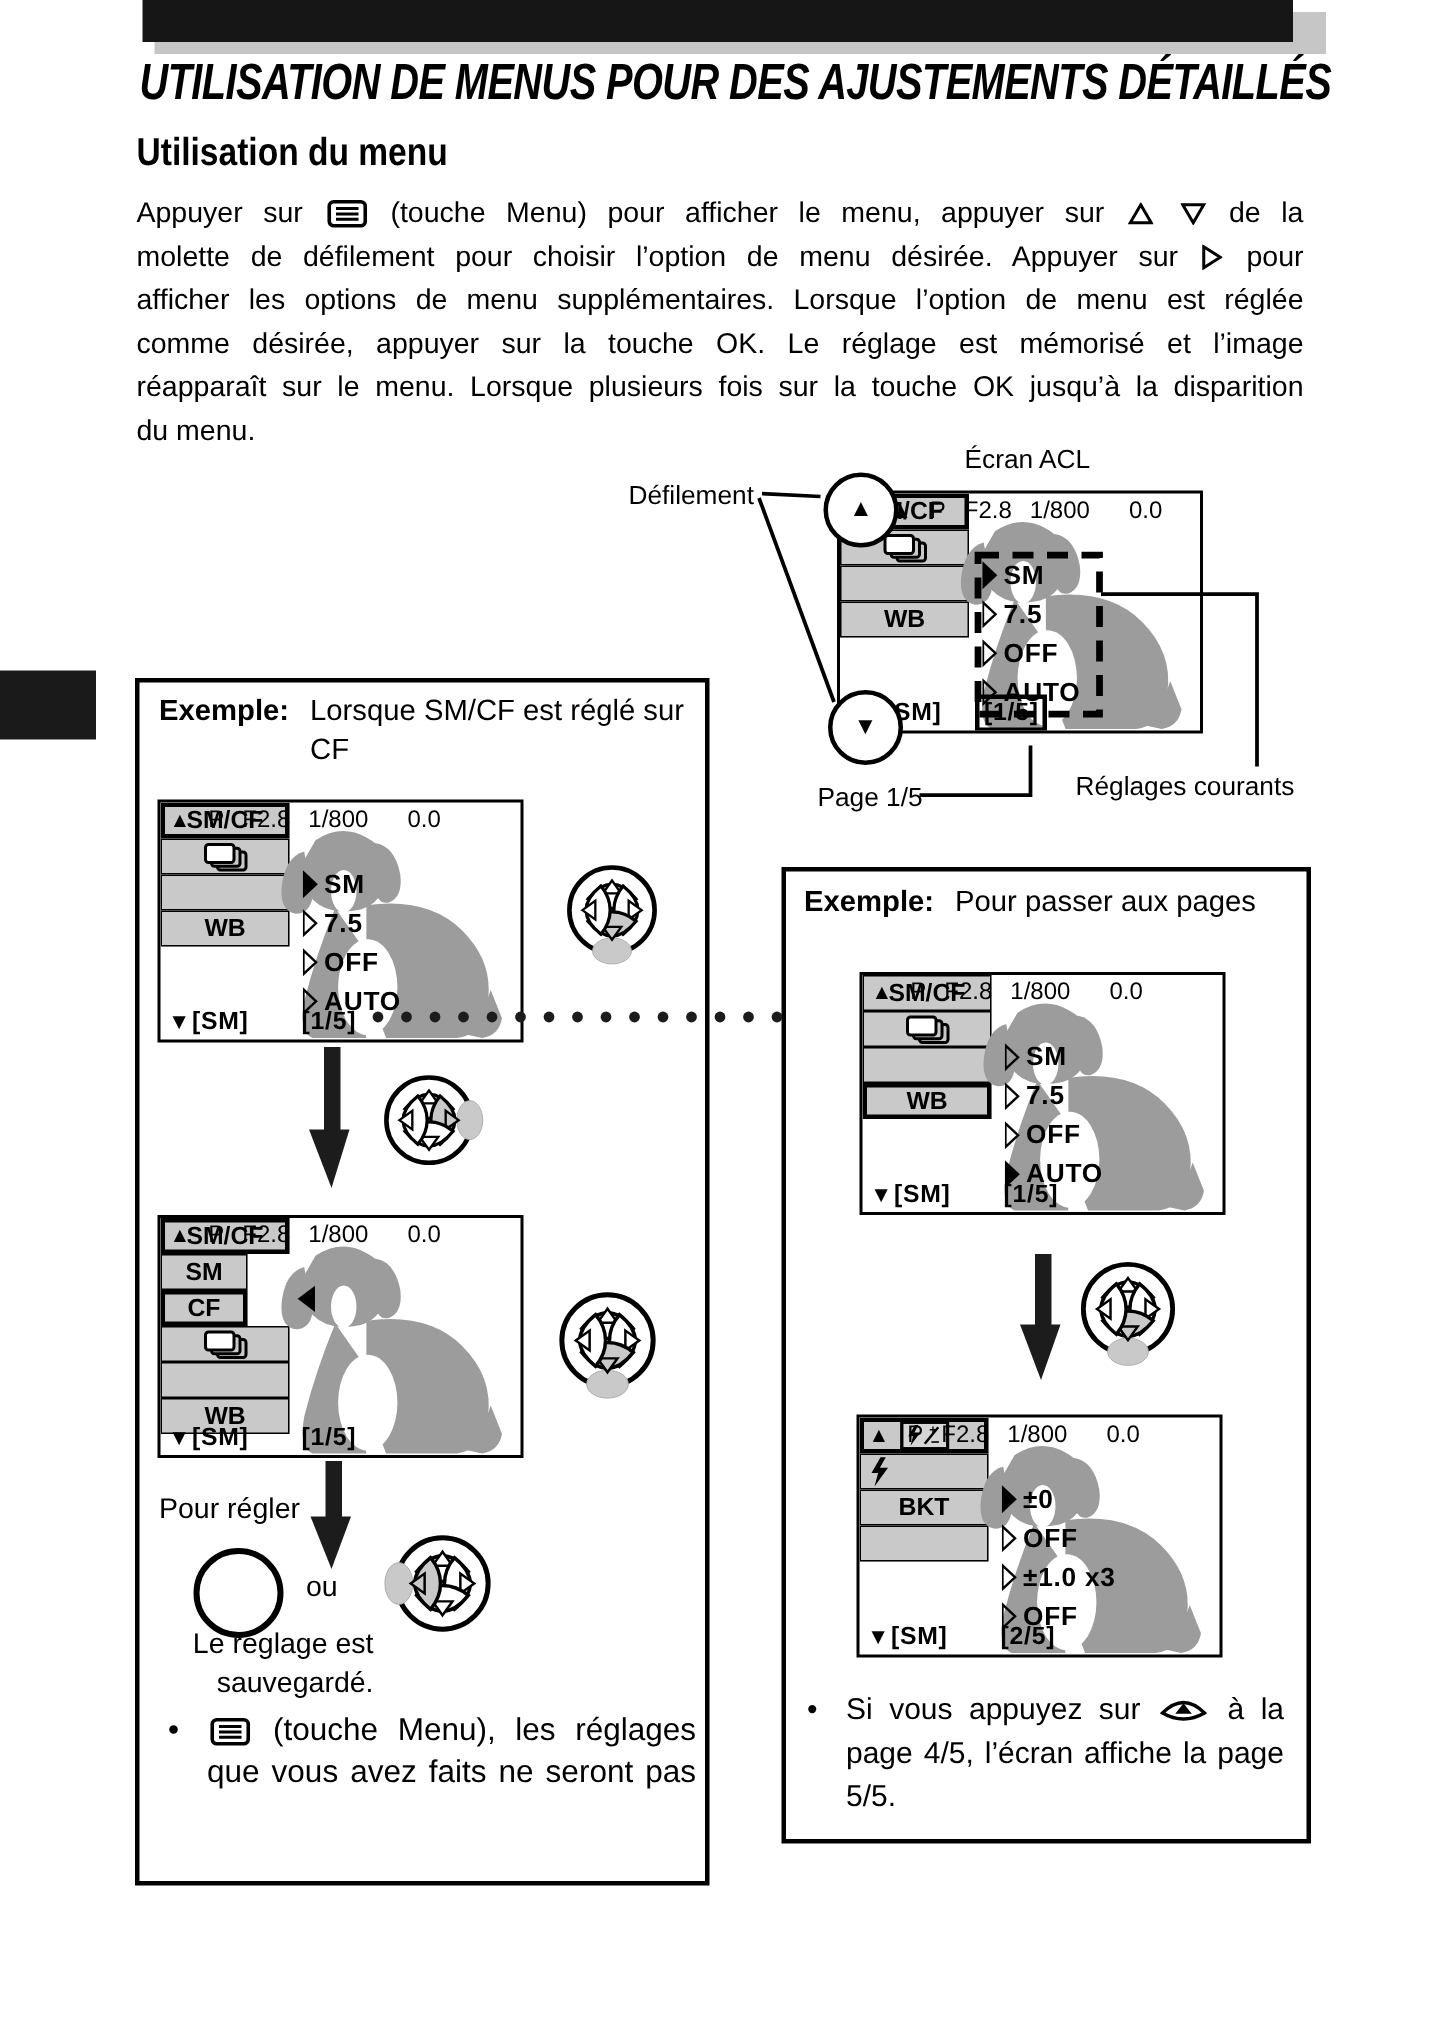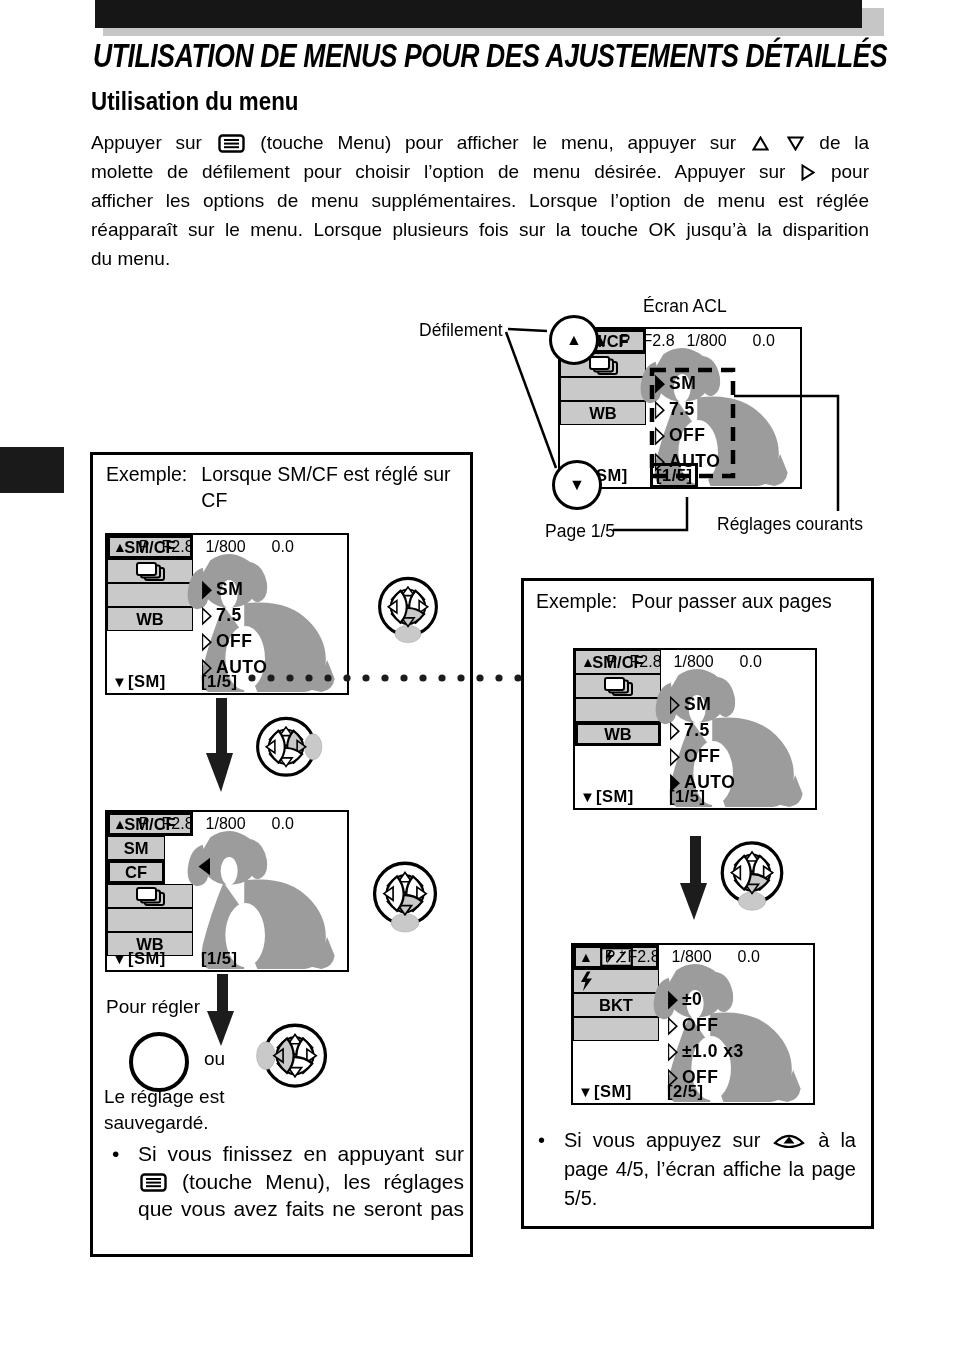--- a/index.html
+++ b/index.html
@@ -13,21 +13,21 @@
   .doc-subtitle{left:91px;top:86px;font-size:26px;font-weight:bold;transform:scaleX(0.86);transform-origin:left top;}
   .intro{left:91px;top:128px;width:778px;font-size:19px;line-height:29px;}
   .rich-line{text-align:justify;text-align-last:justify;}
   .rich-line.last{text-align-last:left;}
   .rich-line svg, .note-body svg{vertical-align:middle;margin:0 2px;}
   .lab{font-size:17.5px;white-space:nowrap;}
   .example-box{border:3px solid #000;background:transparent;}
   .left-ex{left:90px;top:452px;width:377px;height:799px;}
   .right-ex{left:521px;top:578px;width:347px;height:645px;}
   .ex-head{display:flex;font-size:19.5px;line-height:26px;}
-  .ex-head .ex-label{font-weight:normal;margin-right:14px;text-align:center;}
+  .ex-head .ex-label{font-weight:bold;margin-right:14px;text-align:center;}
   .lcd{width:240px;height:158px;border:2.5px solid #000;background:#fff;overflow:hidden;}
   .lcd .in{position:absolute;}
   .lcd-header{left:6px;top:3px;height:20px;font-weight:normal;font-size:16px;white-space:nowrap;}
   .lcd-header .hp{margin-left:12px;}
   .lcd-header .hp:first-of-type{margin-left:2px;}
   .lcd-header .hp:last-of-type{margin-left:26px;}
   .hmark{font-size:14px;}
   .menu-label{left:6px;width:86px;height:24px;background:#c9c9c9;border:1.5px solid #000;
               display:flex;align-items:center;justify-content:center;font-weight:bold;font-size:16.5px;box-sizing:border-box;}
   .menu-label.selected{border:3.5px solid #000;}
@@ -39,21 +39,21 @@
   .chev{left:94px;font-size:15px;font-weight:bold;transform:scale(0.8,1.5);}
   .menu-value{left:109px;height:24px;display:flex;align-items:center;font-weight:bold;font-size:17.5px;letter-spacing:0.5px;white-space:nowrap;}
   .lcd-footer-m{left:5px;top:138px;font-size:15px;font-weight:bold;}
   .lcd-footer-c{left:21px;top:137px;font-size:16.5px;font-weight:bold;letter-spacing:0.5px;}
   .lcd-footer-p{left:94px;top:137px;font-size:16.5px;font-weight:bold;letter-spacing:0.5px;}
   .lcd-footer-p.boxed{left:90px;top:134px;border:3px solid #000;padding:0 3px;}
   .dog{left:46px;top:12px;width:190px;height:146px;}
   .scroll-circle{width:44px;height:44px;border:3.5px solid #000;border-radius:50%;background:#fff;
                  display:flex;align-items:center;justify-content:center;font-size:16px;font-weight:bold;}
   .ok-circle{left:129px;top:1032px;width:52px;height:52px;border:4px solid #000;border-radius:50%;background:#fff;}
-  .small-lab{font-size:19px;line-height:26px;}
+  .small-lab{font-size:19px;line-height:26px;text-align:right;}
   .note{font-weight:normal;}
   .note .bullet{position:absolute;left:0;top:0;}
   .note .note-body{margin-left:26px;}
   .note-left{left:112px;top:1140px;width:352px;font-size:21px;line-height:27.5px;}
   .note-right{left:538px;top:1126px;width:318px;font-size:20px;line-height:29px;}
   .side-tab{left:0;top:447px;width:64px;height:46px;background:#1a1a1a;}
   .overlay{left:0;top:0;pointer-events:none;}
   .pad svg{display:block;}
 </style>
 </head>
@@ -76,20 +76,21 @@
             </g>
           </svg></span> (touche Menu) pour afficher le menu, appuyer sur <span class="inline-ic"><svg width="17" height="15" viewBox="0 0 17 15">
             <polygon points="8.5,1.5 15.5,13.5 1.5,13.5" fill="#fff" stroke="#000" stroke-width="2"></polygon>
           </svg></span> <span class="inline-ic"><svg width="17" height="15" viewBox="0 0 17 15">
             <polygon points="1.5,1.5 15.5,1.5 8.5,13.5" fill="#fff" stroke="#000" stroke-width="2"></polygon>
           </svg></span> de la</div>
       <div class="rich-line">molette de défilement pour choisir l’option de menu désirée. Appuyer sur <span class="inline-ic"><svg width="14" height="17" viewBox="0 0 14 17">
             <polygon points="1.5,1.5 12.5,8.5 1.5,15.5" fill="#fff" stroke="#000" stroke-width="2"></polygon>
           </svg></span> pour</div>
       <div class="rich-line">afficher les options de menu supplémentaires. Lorsque l’option de menu est réglée</div>
+      <div class="rich-line">comme désirée, appuyer sur la touche OK. Le réglage est mémorisé et l’image</div>
       <div class="rich-line">réapparaît sur le menu. Lorsque plusieurs fois sur la touche OK jusqu’à la disparition</div>
       <div class="rich-line last">du menu.</div>
     </div>
 
   <div class="abs side-tab"></div>
 
   <div class="abs lab" style="left:643px;top:296px;">Écran ACL</div>
   <div class="abs lab" style="left:419px;top:320px;">Défilement</div>
   <div class="abs lab" style="left:545px;top:521px;">Page 1/5</div>
   <div class="abs lab" style="left:717px;top:514px;">Réglages courants</div>
@@ -425,21 +426,20 @@
     </span>
 
   <div class="abs small-lab" style="left:106px;top:994px;">Pour régler</div>
   <div class="abs ok-circle"></div>
   <div class="abs small-lab" style="left:204px;top:1046px;">ou</div>
   <div class="abs small-lab" style="left:104px;top:1084px;width:145px;">Le réglage est sauvegardé.</div>
 
   <div class="abs note note-left">
     <span class="bullet">•</span>
     <div class="note-body">
-        <div class="rich-line">Si vous finissez en appuyant sur</div>
         <div class="rich-line"><span class="inline-ic"><svg width="27" height="19" viewBox="0 0 27 19">
               <rect x="1.5" y="1.5" width="24" height="16" rx="3" fill="#fff" stroke="#000" stroke-width="2.4"></rect>
               <g stroke="#000" stroke-width="2">
                 <line x1="6" y1="6" x2="21" y2="6"></line>
                 <line x1="6" y1="9.6" x2="21" y2="9.6"></line>
                 <line x1="6" y1="13.2" x2="21" y2="13.2"></line>
               </g>
             </svg></span> (touche Menu), les réglages</div>
         <div class="rich-line">que vous avez faits ne seront pas</div>
       </div>

